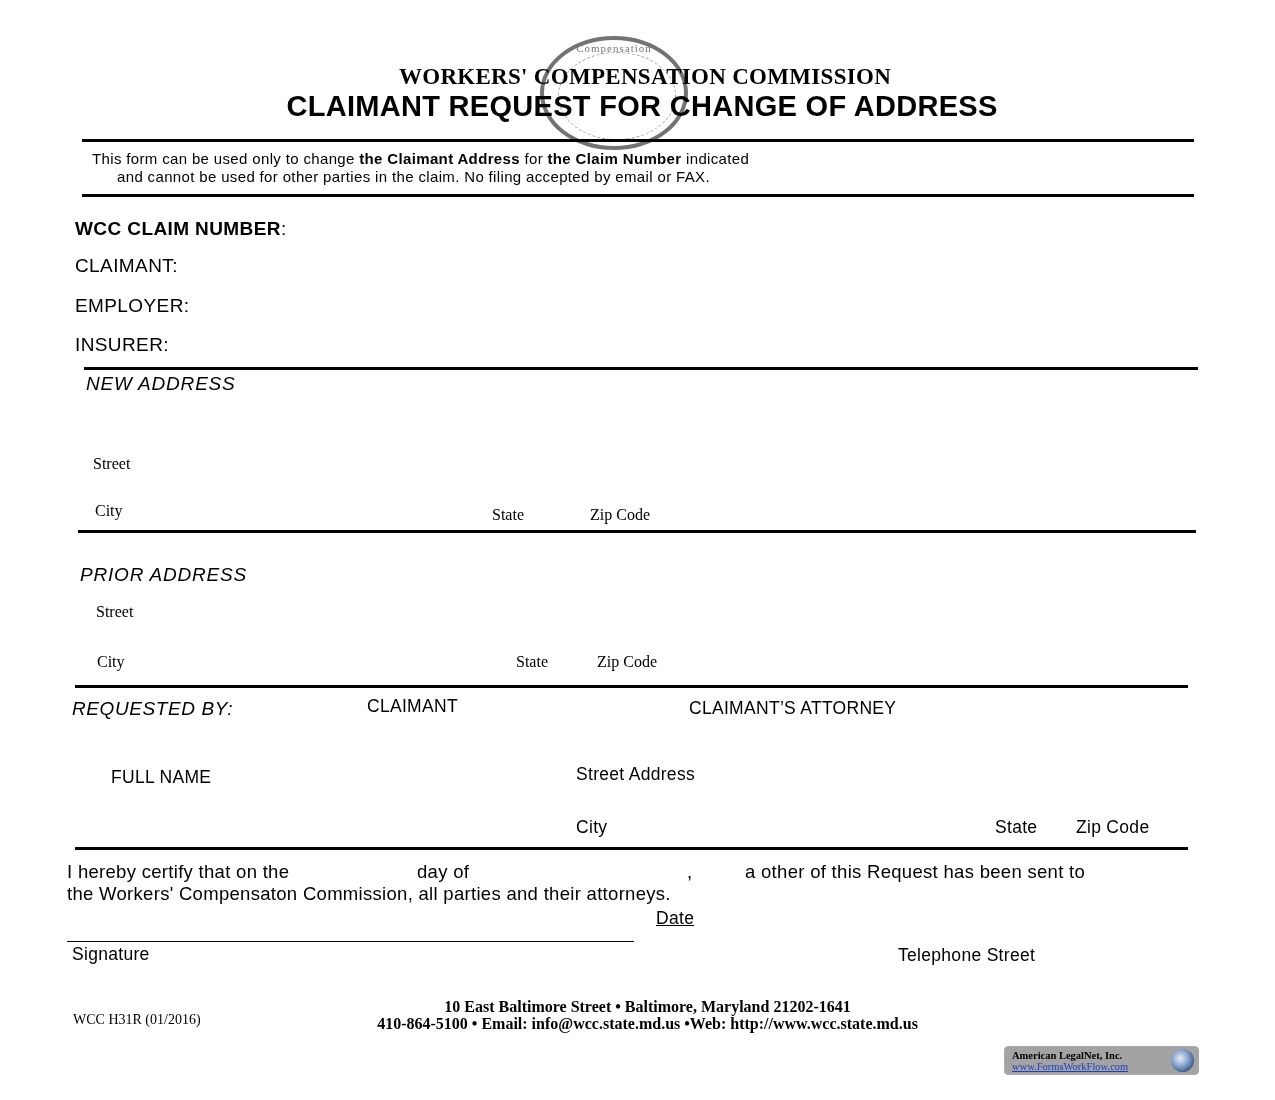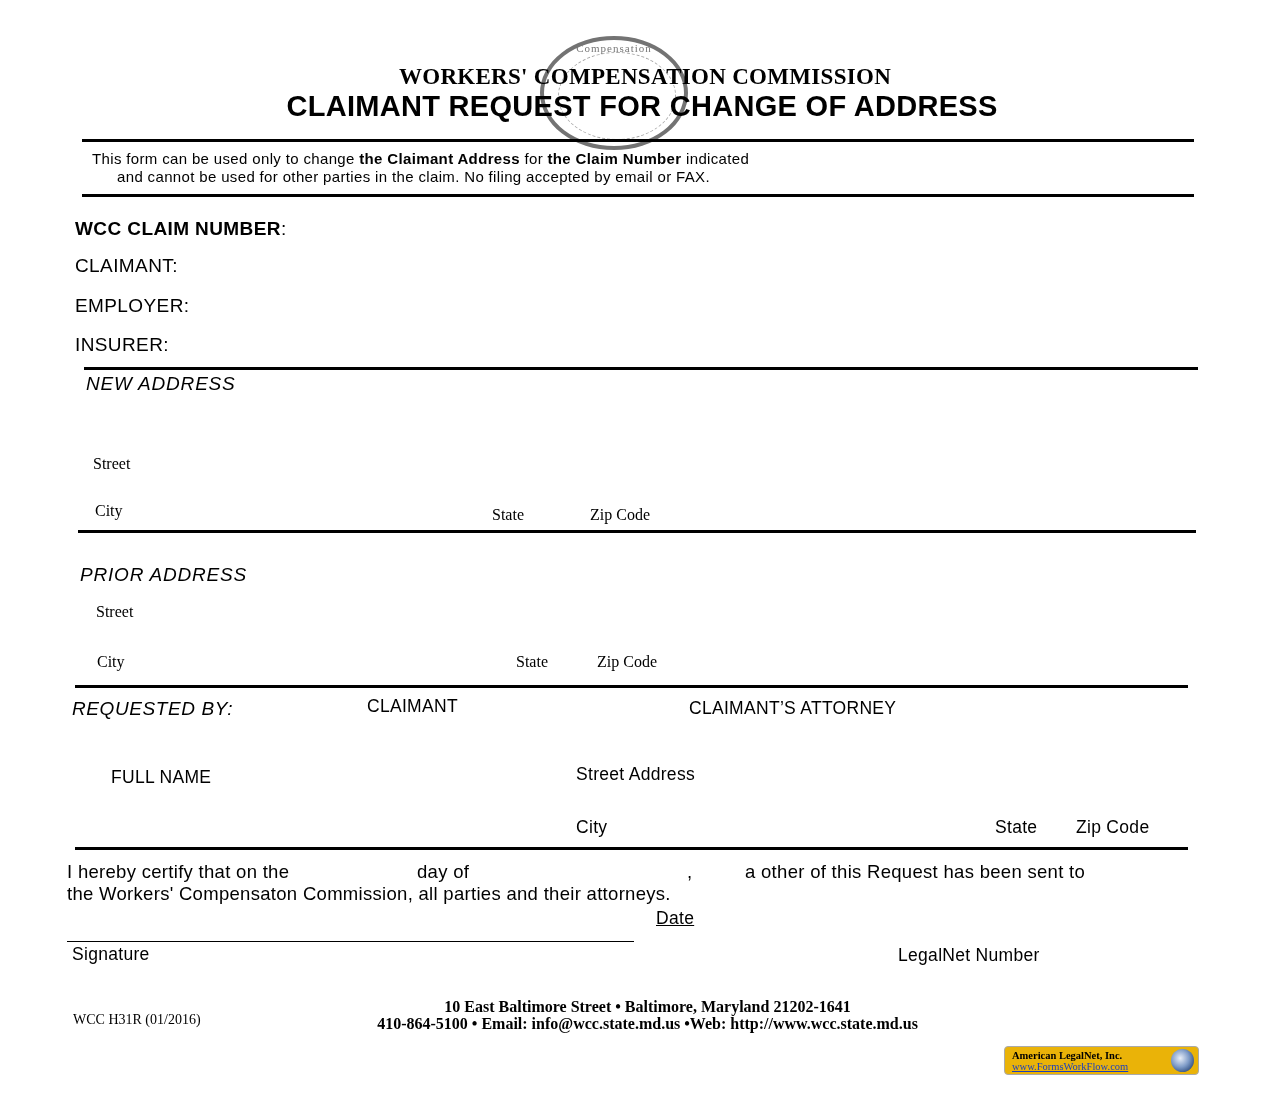--- a/index.html
+++ b/index.html
@@ -11,21 +11,21 @@
   .seal-inner { position: absolute; left: 14px; top: 12px; width: 118px; height: 88px; border-radius: 50%; border: 1px dashed #aaa; box-sizing: border-box; }
   .seal-text { position: absolute; left: 0; width: 100%; top: 2px; text-align: center; font-family: "Liberation Serif", serif; font-size: 11px; color: #777; letter-spacing: 1px; }
   .title1 { left: 0; width: 1290px; top: 64px; text-align: center; font-family: "Liberation Serif", serif; font-weight: bold; font-size: 23px; letter-spacing: 0.3px; }
   .title2 { left: 0; width: 1284px; top: 90px; text-align: center; font-weight: bold; font-size: 29px; letter-spacing: 0.3px; }
   .notice { left: 92px; font-size: 15px; letter-spacing: 0.35px; text-align: center; }
   .lbl { font-size: 19px; letter-spacing: 0.4px; }
   .sec { font-size: 19px; font-style: italic; letter-spacing: 0.8px; }
   .small-serif { font-family: "Liberation Serif", serif; font-size: 16px; margin-left: 13px; }
   .field { font-size: 17.5px; letter-spacing: 0.3px; }
   .footer-addr { left: 0; width: 1295px; text-align: center; font-family: "Liberation Serif", serif; font-weight: bold; font-size: 16px; }
-  .badge { position: absolute; left: 1004px; top: 1046px; width: 195px; height: 29px; border: 1px solid #aaa; border-radius: 4px; box-sizing: border-box; background: #eab308; }
+  .badge { position: absolute; left: 1004px; top: 1046px; width: 195px; height: 29px; border: 1px solid #aaa; border-radius: 4px; box-sizing: border-box; background: #a3a3a3; }
   .badge-name { position: absolute; left: 7px; top: 3px; font-family: "Liberation Serif", serif; font-weight: bold; font-size: 10.5px; }
   .badge-link { position: absolute; left: 7px; top: 14px; font-family: "Liberation Serif", serif; font-size: 10.5px; color: #1a3fbf; text-decoration: underline; }
   .badge-logo { position: absolute; right: 4px; top: 2px; width: 23px; height: 23px; border-radius: 50%; background: radial-gradient(circle at 40% 40%, #e8eef8 0%, #7f9cc8 45%, #2f4d7f 80%); }
   .sig-line { position: absolute; left: 67px; top: 941px; width: 567px; height: 1px; background: #000; }
 </style>
 </head>
 <body>
 
 <div class="seal">
   <div class="seal-inner"></div>
@@ -89,21 +89,21 @@
 
 <div class="abs field" style="left:67px; top:861px; font-size:18.5px;">I hereby certify that on the</div>
 <div class="abs field" style="left:417px; top:861px; font-size:18.5px;">day of</div>
 <div class="abs field" style="left:687px; top:861px; font-size:18.5px;">,</div>
 <div class="abs field" style="left:745px; top:861px; font-size:18.5px;">a other of this Request has been sent to</div>
 <div class="abs field" style="left:67px; top:883px; font-size:18.5px;">the Workers' Compensaton Commission, all parties and their attorneys.</div>
 
 <div class="sig-line"></div>
 <div class="abs field" style="left:72px; top:944px;">Signature</div>
 <div class="abs field" style="left:656px; top:908px;text-decoration:underline;">Date</div>
-<div class="abs field" style="left:898px; top:945px;">LegalNet Number</div>
+<div class="abs field" style="left:898px; top:945px;">Telephone Street</div>
 
 <div class="abs serif" style="left:73px; top:1012px; font-size:14px;">WCC  H31R (01/2016)</div>
 <div class="abs footer-addr" style="top:998px;">10 East Baltimore Street • Baltimore, Maryland 21202-1641</div>
 <div class="abs footer-addr" style="top:1015px;">410-864-5100 • Email: info@wcc.state.md.us •Web: http://www.wcc.state.md.us</div>
 
 <div class="badge">
   <div class="badge-name">American LegalNet, Inc.</div>
   <div class="badge-link">www.FormsWorkFlow.com</div>
   <div class="badge-logo"></div>
 </div>

